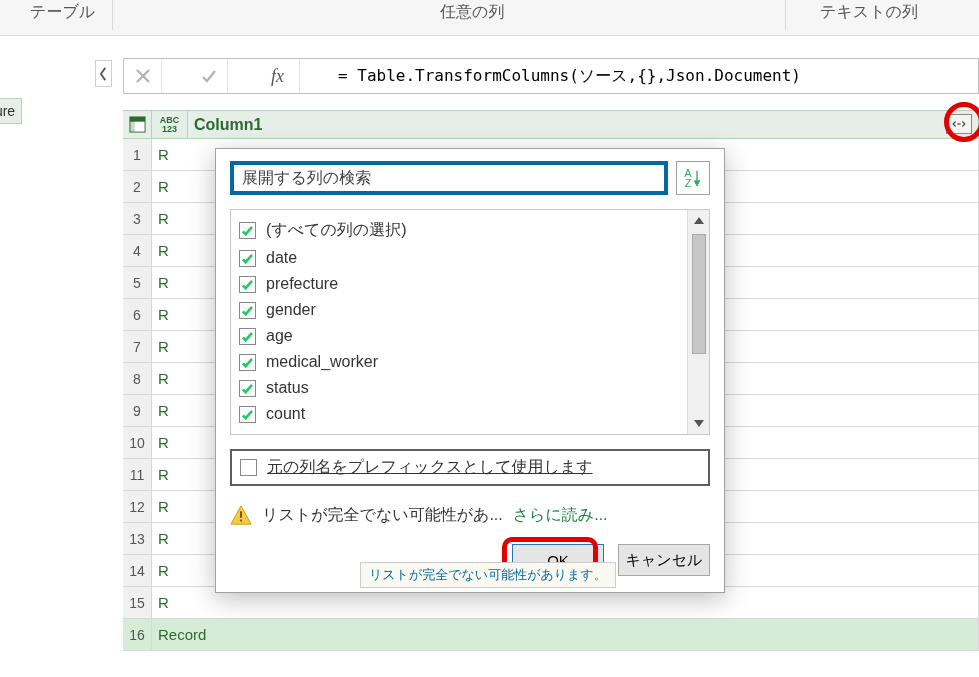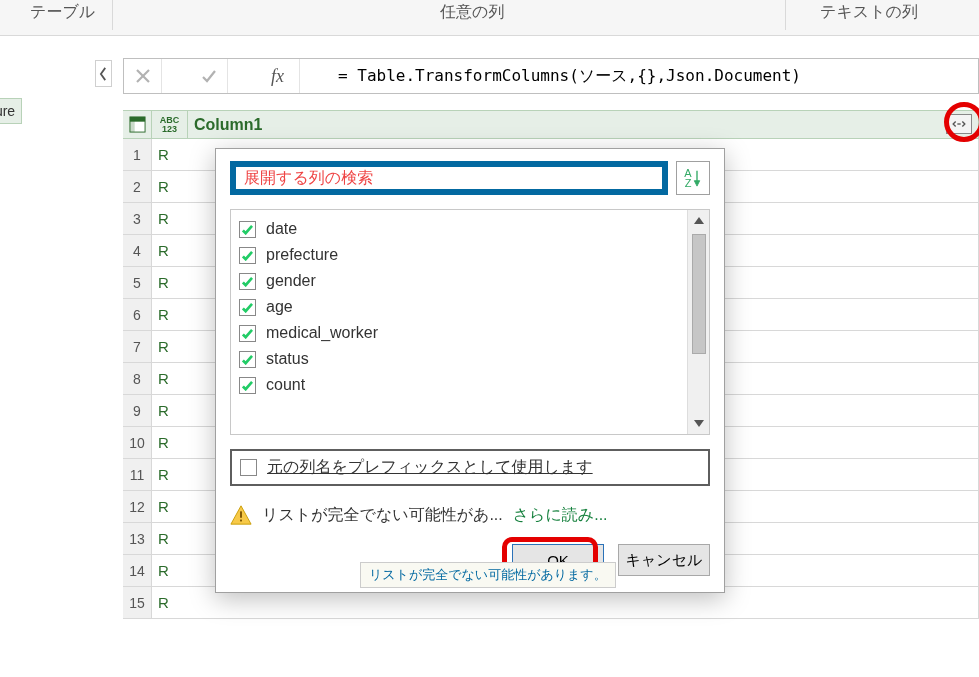--- a/index.html
+++ b/index.html
@@ -112,22 +112,22 @@
 
   
   .popup {
     position:absolute; left:215px; top:148px; width:510px;
     background:#fff; border:1px solid #a0a0a0;
     box-shadow:0 6px 24px rgba(0,0,0,.25);
     padding:12px 14px 16px 14px;
   }
   .pop-search-row{ display:flex; gap:8px; align-items:center; margin-bottom:14px;}
   .pop-search{
-    flex:1; height:34px; border:6px solid #0369a1; padding:8px 8px;
-    font-size:16px; outline:none; color:#ef4444;
+    flex:1; height:34px; border:4px solid #0369a1; padding:8px 8px;
+    font-size:16px; outline:none; color:#404040;
   }
   .pop-sort{
     width:34px;height:34px;border:1px solid #a0a0a0;background:#fff;
     display:flex;align-items:center;justify-content:center;cursor:pointer;
   }
   .pop-sort span{font-size:11px;line-height:10px;color:#3a6;}
   .pop-sort svg{width:10px;height:18px;stroke:#3a6;fill:#3a6;}
   .pop-listwrap{
     border:1px solid #c8c8c8; height:226px; position:relative; overflow:hidden;
     background:#fff;
@@ -299,40 +299,52 @@
           <div class="g-cell record">R</div>
         </div>
         <div class="grid-row">
           <div class="g-rownum">14</div>
           <div class="g-cell record">R</div>
         </div>
         <div class="grid-row">
           <div class="g-rownum">15</div>
           <div class="g-cell record">R</div>
         </div>
+        <div class="grid-row selected">
+          <div class="g-rownum">16</div>
+          <div class="g-cell record">Record</div>
+        </div>
       </div>
   </div>
 
   <div class="popup">
     <div class="pop-search-row">
       <input class="pop-search" value="展開する列の検索" style="">
       <div class="pop-sort">
         <div style="display:flex;flex-direction:column;align-items:center;line-height:10px;">
           <span>A</span>
             <span>Z</span>
         </div>
         <svg viewBox="0 0 10 20">
             <line x1="5" y1="2" x2="5" y2="15" stroke="#3a6" stroke-width="1.5"></line>
             <polygon points="2,13 8,13 5,19"></polygon>
           </svg>
       </div>
     </div>
 
     <div class="pop-listwrap">
       <div class="pop-list" id="pop-list">
+        <div class="pop-item">
+          <span class="pop-check">
+              <svg viewBox="0 0 12 12">
+                <polyline points="1,7 4,10 11,2"></polyline>
+              </svg>
+            </span>
+          <span>(すべての列の選択)</span>
+        </div>
       <div class="pop-item">
             <span class="pop-check">
               <svg viewBox="0 0 12 12">
                 <polyline points="1,7 4,10 11,2"></polyline>
               </svg>
             </span>
             <span>date</span>
           </div>
           <div class="pop-item">
             <span class="pop-check">

